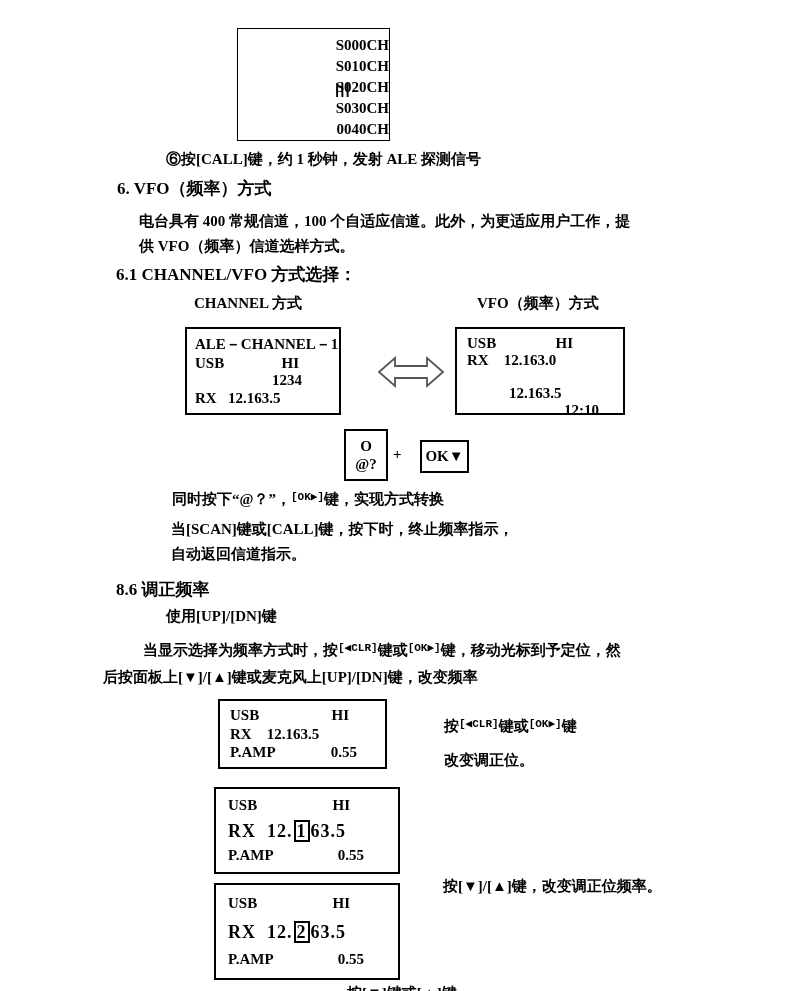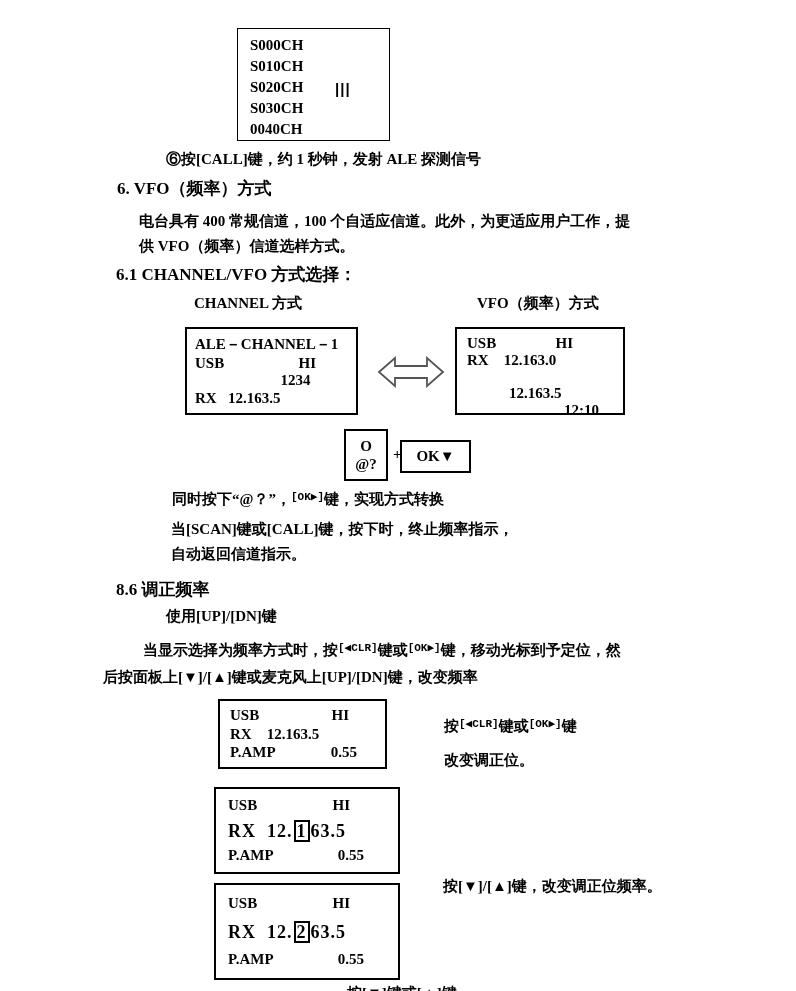--- a/index.html
+++ b/index.html
@@ -6,21 +6,21 @@
   body{
     width:796px;height:991px;overflow:hidden;position:relative;
     background:#ffffff;color:#000;
     font-family:"Liberation Serif","DejaVu Serif",serif;
     font-weight:bold;
   }
   .abs{position:absolute;}
   .pre{white-space:pre;}
   .box{border:2px solid #000;box-sizing:border-box;background:#fff;}
   .thinbox{border:1px solid #000;box-sizing:border-box;background:#fff;}
-  .t15{font-size:15px;line-height:1.45;}
+  .t15{font-size:15px;line-height:1.45;text-align:right;}
   .t16{font-size:15px;}
   .t17{font-size:17px;}
   .disp{font-size:15px;display:flex;flex-direction:column;justify-content:space-between;}
   .row{display:flex;align-items:baseline;white-space:pre;}
   .keysup{
     font-family:Liberation Mono, monospace;
     font-size:11px;font-weight:bold;position:relative;top:-4px;white-space:nowrap;
   }
   .cursorbox{
     display:inline-block;border:2px solid #000;line-height:1;
@@ -44,21 +44,21 @@
 <div class="abs t15" style="left:166px;top:149px;">⑥按[CALL]键，约 1 秒钟，发射 ALE 探测信号</div>
 
 <div class="abs t17" style="left:117px;top:177px;">6.  VFO（频率）方式</div>
 <div class="abs t15" style="left:139px;top:211px;">电台具有 400 常规信道，100 个自适应信道。此外，为更适应用户工作，提</div>
 <div class="abs t15" style="left:139px;top:236px;">供 VFO（频率）信道选样方式。</div>
 
 <div class="abs t17" style="left:116px;top:263px;">6.1 CHANNEL/VFO 方式选择：</div>
 <div class="abs t16" style="left:194px;top:294px;">CHANNEL 方式</div>
 <div class="abs t16" style="left:477px;top:294px;">VFO（频率）方式</div>
 
-<div class="abs box disp" style="left:185px;top:327px;width:173px;height:88px;padding:6px 8px;">
+<div class="abs box disp" style="left:185px;top:327px;width:156px;height:88px;padding:6px 8px;">
   <div class="row">
     <span>ALE－CHANNEL－1</span>
   </div>
   <div class="row">
     <span>USB</span>
     <span style="margin-left:auto;margin-right:32px;">HI</span>
   </div>
   <div class="row" style="padding-left:48px;justify-content:center;">
     <span>1234</span>
   </div>
@@ -87,21 +87,21 @@
   <div class="row" style="justify-content:flex-end;padding-right:14px;">
     <span>12:10</span>
   </div>
 </div>
 
 <div class="abs box" style="left:344px;top:429px;width:44px;height:52px;display:flex;flex-direction:column;align-items:center;justify-content:center;line-height:1.2;font-size:15px;">
   <span>O</span>
   <span>@?</span>
 </div>
 <div class="abs t15" style="left:393px;top:444px;">+</div>
-<div class="abs box" style="left:400px;top:440px;width:71px;height:33px;display:flex;align-items:center;justify-content:center;font-size:15px;text-align:right;">
+<div class="abs box" style="left:420px;top:440px;width:49px;height:33px;display:flex;align-items:center;justify-content:center;font-size:15px;text-align:right;">
   <span>OK▼</span>
 </div>
 
 <div class="abs t15" style="left:172px;top:489px;">
   <span>同时按下“@？”，</span><span class="keysup">[OK▶]</span><span>键，实现方式转换</span>
 </div>
 
 <div class="abs t15" style="left:171px;top:519px;">当[SCAN]键或[CALL]键，按下时，终止频率指示，</div>
 <div class="abs t15" style="left:171px;top:544px;">自动返回信道指示。</div>
 

